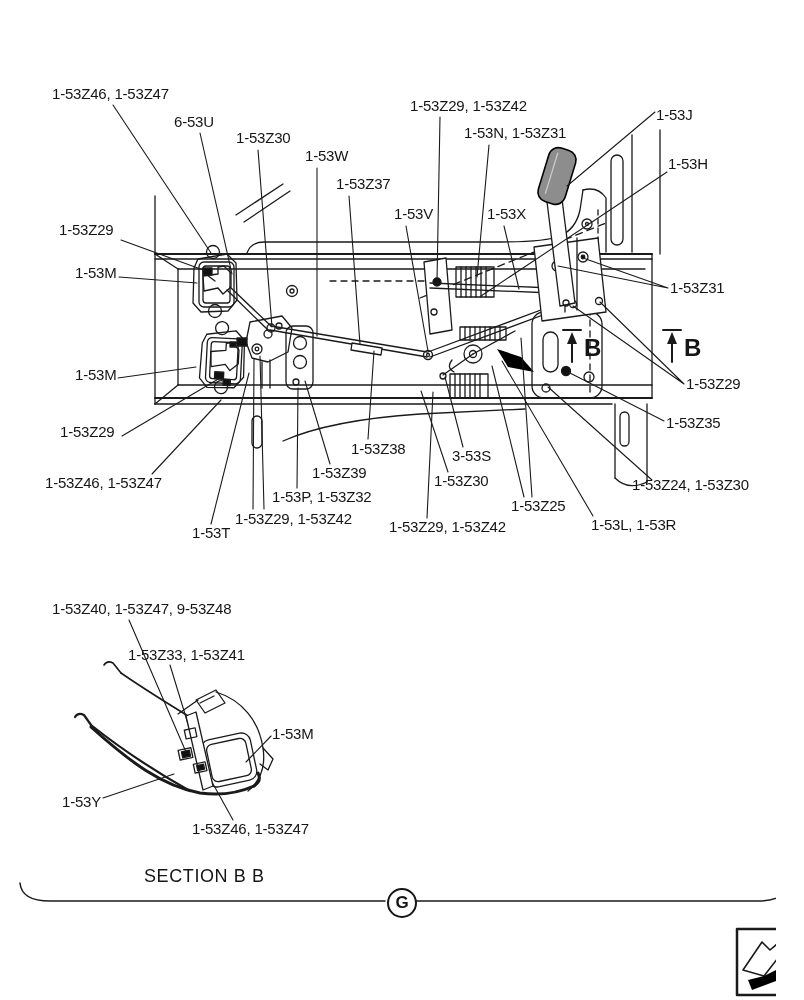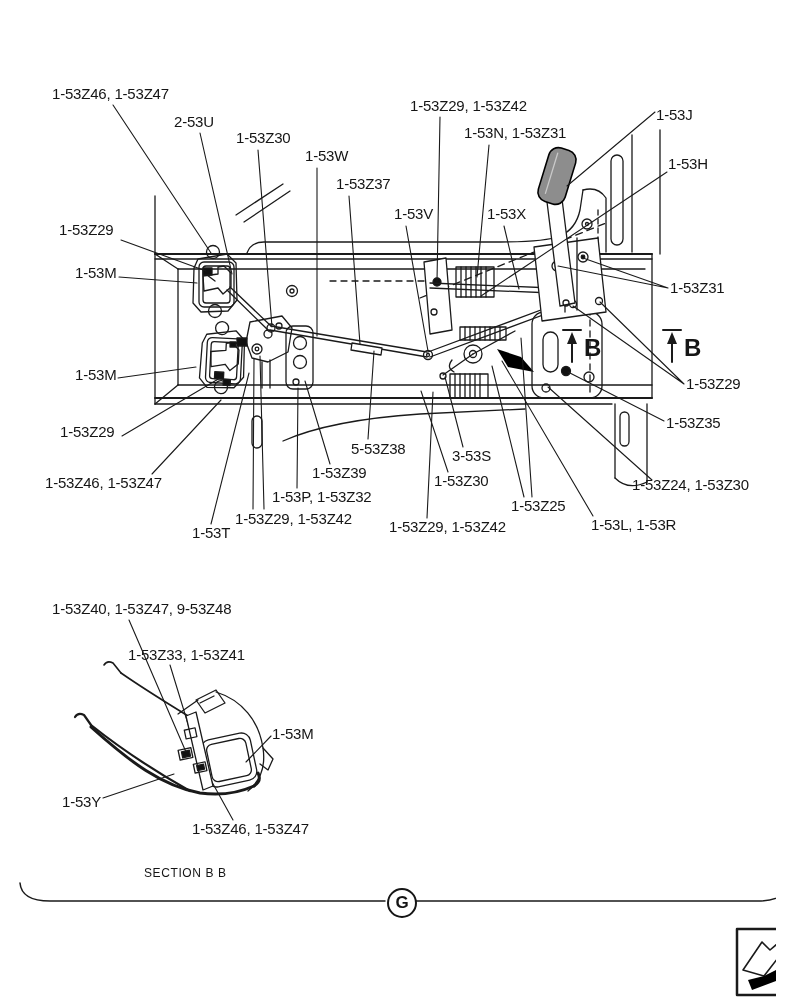--- a/index.html
+++ b/index.html
@@ -3,21 +3,21 @@
 <meta charset="utf-8">
 <style>
   html,body{margin:0;padding:0;background:#fff;}
   .page{position:relative;width:776px;height:1000px;background:#ffffff;overflow:hidden;
         font-family:"Liberation Sans","DejaVu Sans",sans-serif;color:#111;}
   .lbl{position:absolute;white-space:nowrap;font-size:15px;font-weight:500;
        letter-spacing:-0.2px;color:#151515;line-height:1.05;}
   .bmark{position:absolute;font-size:24px;font-weight:700;color:#151515;}
   .gmark{position:absolute;left:387px;top:888px;width:26px;height:26px;border:2px solid #151515;
          border-radius:50%;text-align:center;line-height:25px;font-size:17px;font-weight:700;color:#151515;background:#fff;}
-  .sectitle{position:absolute;left:144px;top:866px;font-size:12px;letter-spacing:0.6px;
+  .sectitle{position:absolute;left:144px;top:866px;font-size:18px;letter-spacing:0.6px;
             font-weight:500;color:#151515;}
   svg{position:absolute;left:0;top:0;}
 </style>
 </head>
 <body>
 
 <div class="page">
 
 <svg width="804" height="1000" viewBox="0 0 804 1000">
   <g stroke="#1a1a1a" fill="none" stroke-width="1.3" stroke-linecap="round" stroke-linejoin="round">
@@ -247,39 +247,39 @@
 
     <g>
       <rect x="737" y="929" width="60" height="66" fill="#fff" stroke-width="2.5"></rect>
       <path d="M743,970 L762,942 L770,950 L784,938 L794,946 L788,964 L778,958 L764,976 Z" fill="#fff" stroke-width="1.6"></path>
       <polygon points="764,976 792,962 795,974 752,990 748,980" fill="#000" stroke="none"></polygon>
     </g>
   </g>
 </svg>
 
 <div class="lbl" style="left:52px;top:86px">1-53Z46, 1-53Z47</div>
-<div class="lbl" style="left:174px;top:114px">2-53U</div>
+<div class="lbl" style="left:174px;top:114px">6-53U</div>
 <div class="lbl" style="left:236px;top:130px">1-53Z30</div>
 <div class="lbl" style="left:305px;top:148px">1-53W</div>
 <div class="lbl" style="left:336px;top:176px">1-53Z37</div>
 <div class="lbl" style="left:394px;top:206px">1-53V</div>
 <div class="lbl" style="left:410px;top:98px">1-53Z29, 1-53Z42</div>
 <div class="lbl" style="left:464px;top:125px">1-53N, 1-53Z31</div>
 <div class="lbl" style="left:656px;top:107px">1-53J</div>
 <div class="lbl" style="left:668px;top:156px">1-53H</div>
 <div class="lbl" style="left:487px;top:206px">1-53X</div>
 <div class="lbl" style="left:59px;top:222px">1-53Z29</div>
 <div class="lbl" style="left:75px;top:265px">1-53M</div>
 <div class="lbl" style="left:670px;top:280px">1-53Z31</div>
 <div class="lbl" style="left:75px;top:367px">1-53M</div>
 <div class="lbl" style="left:60px;top:424px">1-53Z29</div>
 <div class="lbl" style="left:45px;top:475px">1-53Z46, 1-53Z47</div>
 <div class="lbl" style="left:686px;top:376px">1-53Z29</div>
 <div class="lbl" style="left:666px;top:415px">1-53Z35</div>
-<div class="lbl" style="left:351px;top:441px">5-53Z38</div>
+<div class="lbl" style="left:351px;top:441px">1-53Z38</div>
 <div class="lbl" style="left:452px;top:448px">3-53S</div>
 <div class="lbl" style="left:312px;top:465px">1-53Z39</div>
 <div class="lbl" style="left:434px;top:473px">1-53Z30</div>
 <div class="lbl" style="left:632px;top:477px">1-53Z24, 1-53Z30</div>
 <div class="lbl" style="left:272px;top:489px">1-53P, 1-53Z32</div>
 <div class="lbl" style="left:511px;top:498px">1-53Z25</div>
 <div class="lbl" style="left:235px;top:511px">1-53Z29, 1-53Z42</div>
 <div class="lbl" style="left:591px;top:517px">1-53L, 1-53R</div>
 <div class="lbl" style="left:192px;top:525px">1-53T</div>
 <div class="lbl" style="left:389px;top:519px">1-53Z29, 1-53Z42</div>

